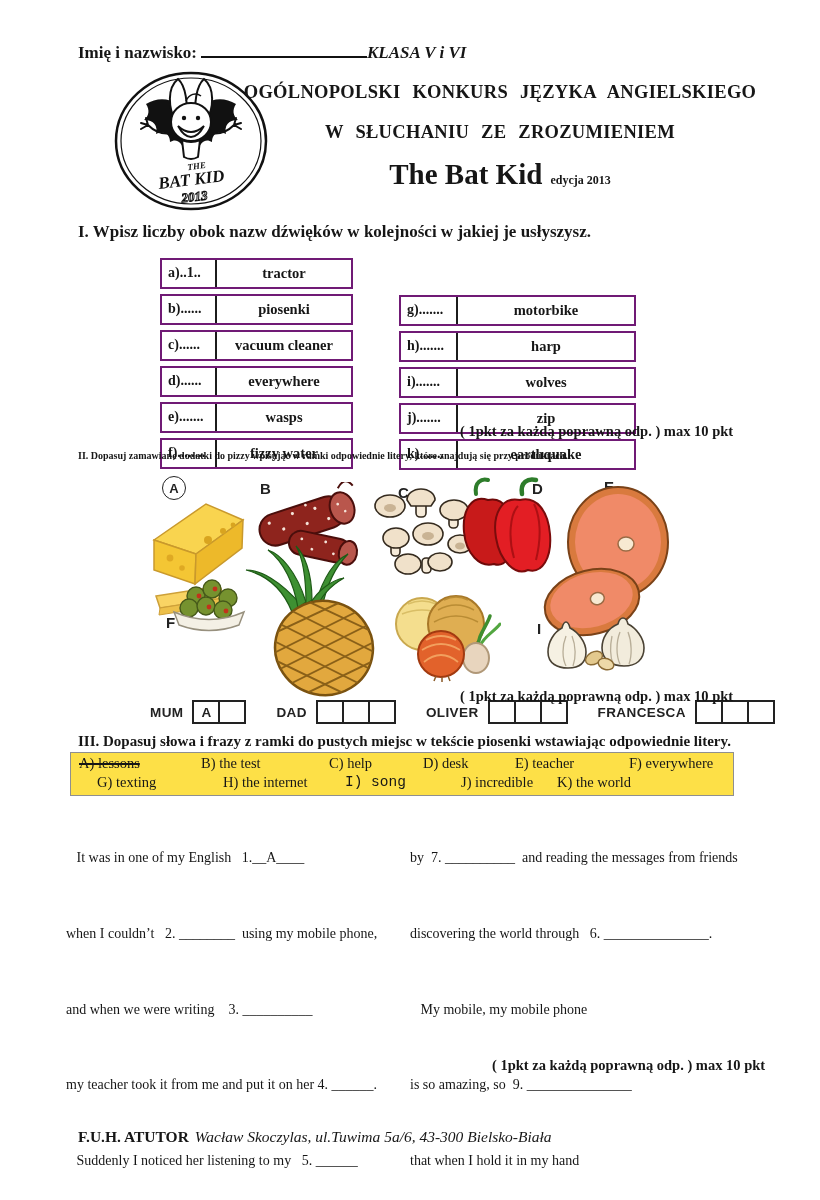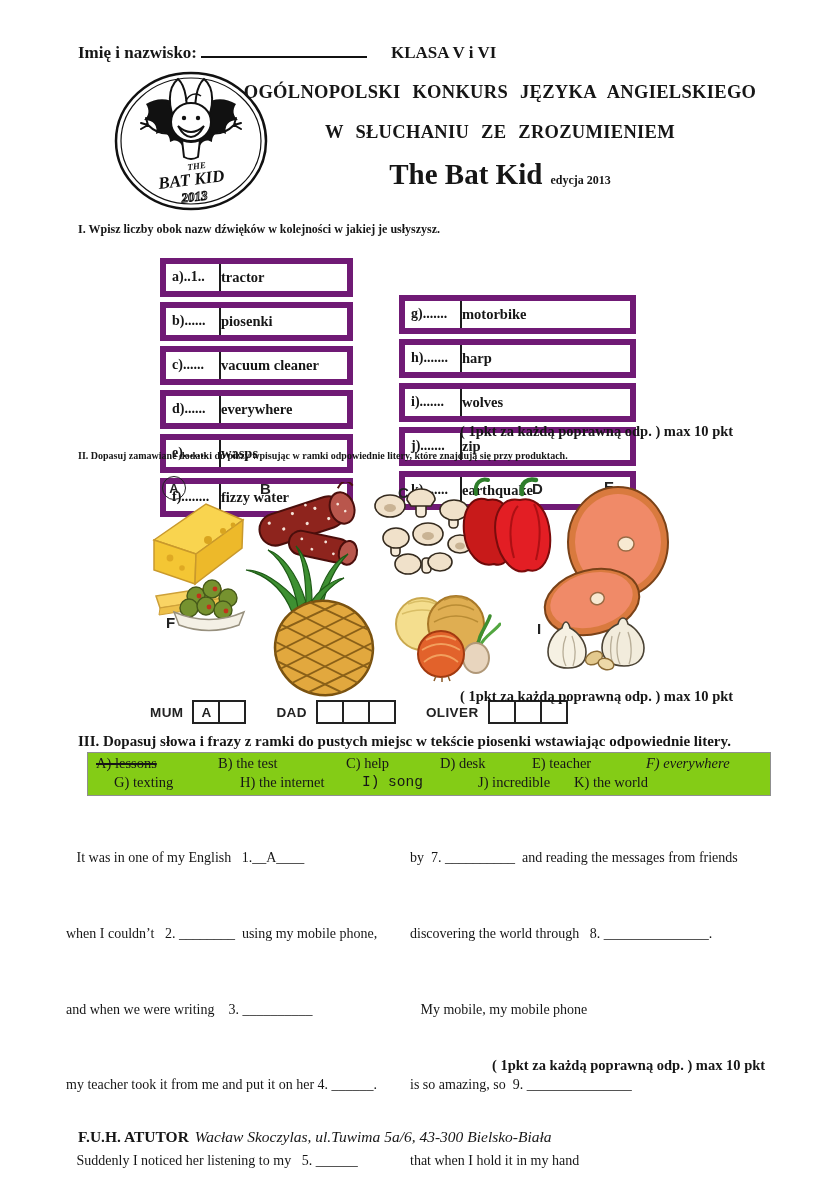--- a/index.html
+++ b/index.html
@@ -5,38 +5,38 @@
   html,body{margin:0;padding:0;background:#ffffff;}
   .page{position:relative;width:820px;height:1200px;background:#fff;
         font-family:"Liberation Serif",serif;color:#161616;overflow:hidden;}
   .abs{position:absolute;}
   .b{font-weight:bold;}
 
   
   .name-row{left:78px;top:42px;font-size:17px;font-weight:bold;white-space:nowrap;}
   .name-line{display:inline-block;width:166px;border-bottom:2px solid #111;height:14px;
              vertical-align:baseline;margin-left:4px;}
-  .klasa{margin-left:24px;}
+  .klasa{margin-left:0;font-style:italic;}
   .title-block{left:240px;width:520px;text-align:center;}
   .title1{top:82px;font-size:18.5px;font-weight:600;word-spacing:7px;letter-spacing:.3px;}
   .title2{top:122px;font-size:18.5px;font-weight:600;word-spacing:7px;letter-spacing:.3px;}
   .title-main{top:158px;font-size:29px;font-weight:bold;}
   .edition{font-size:12px;font-weight:bold;margin-left:8px;}
   .logo{left:112px;top:70px;width:158px;height:142px;}
 
   
   .task-head{left:78px;font-weight:bold;font-size:15px;width:700px;}
   .points{font-size:14.5px;font-weight:600;}
 
   
   .s-table{position:absolute;}
-  .s-row{display:flex;border:6px solid #701a75;margin-bottom:5px;background:#fff;}
+  .s-row{display:flex;border:2px solid #701a75;margin-bottom:5px;background:#fff;}
   .s-letter{width:45px;border-right:2px solid #1c1c1c;padding:5px 2px 5px 6px;
             font-size:14px;font-weight:600;}
-  .s-name{flex:1;padding:5px 0;font-size:14.5px;font-weight:600;}
+  .s-name{flex:1;text-align:center;padding:5px 16px;font-size:14.5px;font-weight:600;}
   .tbl-left{left:160px;top:258px;width:193px;}
   .tbl-right{left:399px;top:295px;width:237px;}
   .tbl-right .s-letter{width:47px;}
 
   
   .foods{left:140px;top:468px;width:575px;height:234px;}
   .topl{position:absolute;font-family:"Liberation Sans",sans-serif;font-weight:bold;
         font-size:15px;color:#222;}
   .circled{width:22px;height:22px;border:1.8px solid #222;border-radius:50%;
            display:flex;align-items:center;justify-content:center;font-size:13px;}
@@ -44,22 +44,22 @@
   .ans-row{left:150px;top:656px;display:flex;align-items:center;
            font-family:"Liberation Sans",sans-serif;font-weight:bold;font-size:13.5px;
            letter-spacing:.4px;color:#222;}
   .ans-group{display:flex;align-items:center;margin-right:30px;margin-top:44px;}
   .boxes{display:flex;margin-left:9px;}
   .box{width:24px;height:20px;border:2px solid #222;margin-left:-2px;display:flex;
        align-items:center;justify-content:center;font-size:13.5px;background:#fff;}
   .box:first-child{margin-left:0;}
 
   
-  .word-bank{left:87px;top:752px;width:662px;height:42px;border:1.5px solid #8f8f8f;
-             background:#84cc16;padding-left:20px;}
+  .word-bank{left:70px;top:752px;width:662px;height:42px;border:1.5px solid #8f8f8f;
+             background:#fde047;}
   .wb-item{position:absolute;font-size:14.5px;white-space:nowrap;}
   .struck{text-decoration:line-through;text-decoration-thickness:1.5px;}
   .song-col{font-size:14px;line-height:25.2px;white-space:pre;}
   .song-left{left:66px;top:795px;width:345px;}
   .song-right{left:410px;top:795px;width:370px;}
 
   
   .footer{left:78px;top:1128px;font-size:15.5px;white-space:nowrap;}
   .footer .addr{font-style:italic;font-weight:normal;margin-left:6px;}
 </style>
@@ -90,21 +90,21 @@
     <text x="80" y="115" font-size="17" font-weight="bold" font-style="italic" text-anchor="middle" transform="rotate(-7 80 115)" fill="#111">BAT KID</text>
     <text x="83" y="131" font-size="13" font-weight="bold" font-style="italic" text-anchor="middle" transform="rotate(-7 83 131)" fill="#fff" stroke="#111" stroke-width="1">2013</text>
   </svg>
 
   <div class="abs title-block title2">W SŁUCHANIU ZE ZROZUMIENIEM</div>
   <div class="abs title-block title1">OGÓLNOPOLSKI KONKURS JĘZYKA ANGIELSKIEGO</div>
   <div class="abs title-block title-main">
     <span>The Bat Kid</span><span class="edition">edycja 2013</span>
   </div>
 
-  <div class="abs task-head" style="top:222px;font-size:12px;">I. Wpisz liczby obok nazw dźwięków w kolejności w jakiej je usłyszysz.</div>
+  <div class="abs task-head" style="top:222px;font-size:17px;">I. Wpisz liczby obok nazw dźwięków w kolejności w jakiej je usłyszysz.</div>
 
   <div class="s-table tbl-left">
     <div class="s-row">
         <div class="s-letter">a)..1..</div>
         <div class="s-name">tractor</div>
       </div>
     <div class="s-row">
         <div class="s-letter">b)......</div>
         <div class="s-name">piosenki</div>
       </div>
@@ -327,33 +327,41 @@
         </span>
     </div>
     <div class="ans-group">
       <span>OLIVER</span>
       <span class="boxes">
           <span class="box"></span>
           <span class="box"></span>
           <span class="box"></span>
         </span>
     </div>
+    <div class="ans-group" style="margin-right:0;">
+      <span>FRANCESCA</span>
+      <span class="boxes">
+          <span class="box"></span>
+          <span class="box"></span>
+          <span class="box"></span>
+        </span>
+    </div>
   </div>
 
   <div class="abs points" style="left:460px;top:688px;">( 1pkt za każdą poprawną odp. ) max 10 pkt</div>
 
   <div class="abs task-head" style="top:733px;">III. Dopasuj słowa i frazy z ramki do pustych miejsc w tekście piosenki wstawiając odpowiednie litery.</div>
 
   <div class="abs word-bank">
     <span class="wb-item struck" style="left:8px;top:2px;">A) lessons</span>
     <span class="wb-item" style="left:130px;top:2px;">B) the test</span>
     <span class="wb-item" style="left:258px;top:2px;">C) help</span>
     <span class="wb-item" style="left:352px;top:2px;">D) desk</span>
     <span class="wb-item" style="left:444px;top:2px;">E) teacher</span>
-    <span class="wb-item" style="left:558px;top:2px;font-style:italic;">F) everywhere</span>
+    <span class="wb-item" style="left:558px;top:2px;">F) everywhere</span>
     <span class="wb-item" style="left:26px;top:21px;">G) texting</span>
     <span class="wb-item" style="left:152px;top:21px;">H) the internet</span>
     <span class="wb-item" style="left:274px;top:21px;font-family:Liberation Mono, monospace;">I)  song</span>
     <span class="wb-item" style="left:378px;top:21px;margin-left:12px;">J) incredible</span>
     <span class="wb-item" style="left:486px;top:21px;">K) the world</span>
   </div>
 
   <div class="abs song-col song-left">
     <div>   It was in one of my English   1.__A____</div>
     <div>when I couldn’t   2. ________  using my mobile phone,</div>
@@ -363,21 +371,21 @@
     
     
     
     
     
     
   </div>
 
   <div class="abs song-col song-right">
     <div>by  7. __________  and reading the messages from friends</div>
-    <div>discovering the world through   8. _______________.</div>
+    <div>discovering the world through   6. _______________.</div>
     <div>   My mobile, my mobile phone</div>
     <div>is so amazing, so  9. _______________</div>
     <div>that when I hold it in my hand</div>
     
     
     
     
     
   </div>
 

